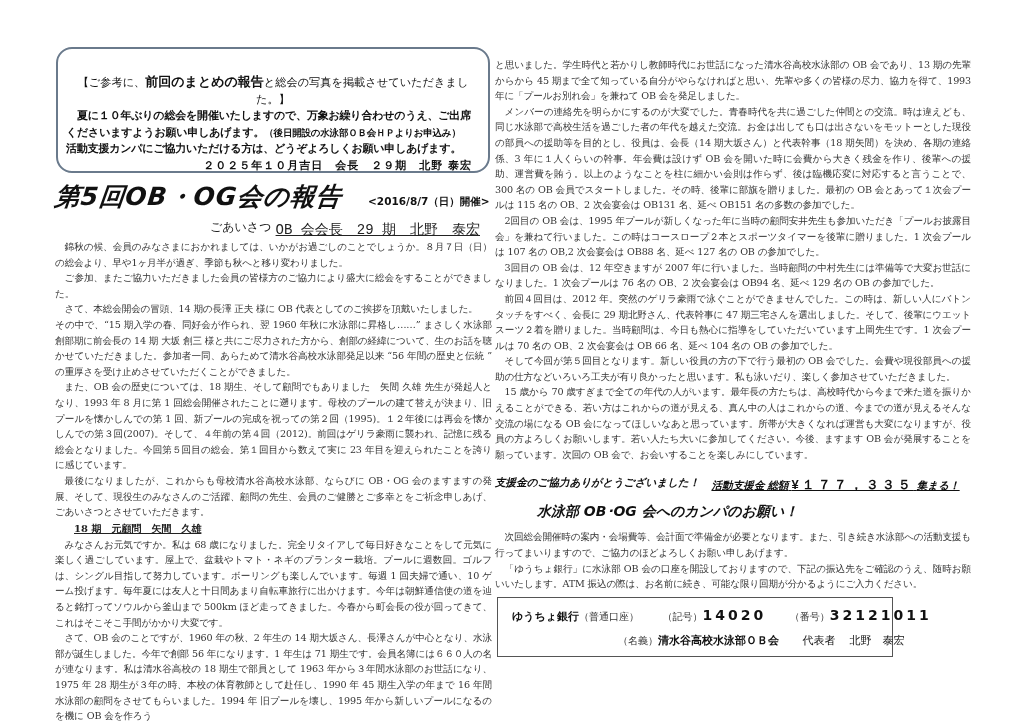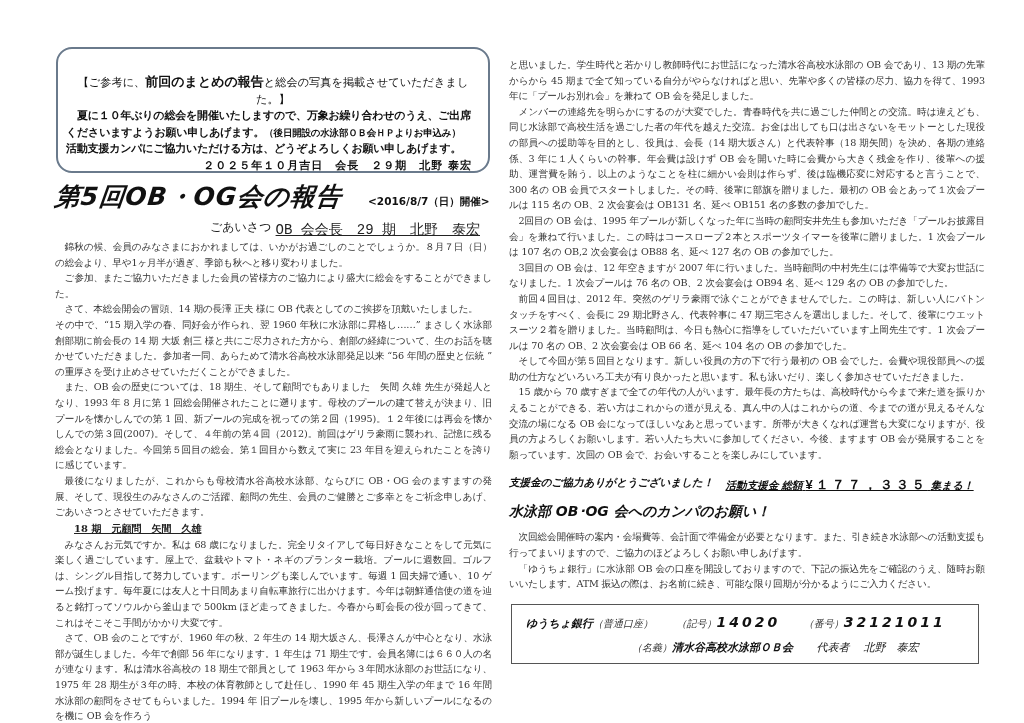--- a/index.html
+++ b/index.html
@@ -15,21 +15,21 @@
   }
   .notice-box .hd { text-align: center; font-size: 11.2px; }
   .notice-box .hd .em { font-size: 13px; font-weight: 900; }
   .notice-box .hd .lt { font-weight: normal; }
   .notice-box p { white-space: nowrap; letter-spacing: -0.2px; }
   .notice-box .ind { padding-left: 11px; }
   .notice-box .small { font-size: 9.5px; }
   .notice-box .sig { text-align: right; padding-right: 8px; letter-spacing: 1px; }
 
   .col-left { position: absolute; left: 55px; top: 180px; width: 437px; }
-  .col-right { position: absolute; left: 509px; top: 57px; width: 476px; }
+  .col-right { position: absolute; left: 495px; top: 57px; width: 476px; }
 
   .report-title { display: flex; align-items: baseline; }
   .report-title .big {
     font-family: "DejaVu Sans", "Liberation Sans", sans-serif; font-weight: 900; font-style: italic;
     font-size: 25px; letter-spacing: 1px; transform: skewX(-6deg); color: #111;
   }
   .report-title .date {
     font-family: "DejaVu Sans", "Liberation Sans", sans-serif; font-weight: bold;
     font-size: 10.5px; margin-left: 26px; color: #111;
   }
@@ -44,26 +44,26 @@
 
   .thanks-row {
     margin-top: 14px; display: flex; align-items: flex-start;
     font-family: Liberation Sans, sans-serif; font-weight: bold; font-size: 10.6px; color: #111;
   }
   .thanks-row .t1 { font-style: italic; }
   .thanks-row .t2 { margin-left: 12px; text-decoration: underline; font-style: italic; }
   .thanks-row .amt { font-size: 13px; letter-spacing: 3px; font-style: normal; }
   .kanpa-title {
     margin-top: 9px; font-family: "DejaVu Sans", "Liberation Sans", sans-serif; font-weight: 900;
-    font-size: 14px; font-style: italic; color: #111;
+    font-size: 14px; font-style: italic; color: #111; margin-left: 42px;
   }
   .bank-box {
-    margin-top: 12px; margin-left: 2px; width: 468px; height: 60px;
+    margin-top: 5px; margin-left: 2px; width: 396px; height: 60px;
     border: 1.2px solid #555; position: relative;
-    font-family: "DejaVu Sans", "Liberation Sans", sans-serif; color: #111; font-style: italic;
+    font-family: "DejaVu Sans", "Liberation Sans", sans-serif; color: #111;
   }
   .bank-box .r1 { position: absolute; left: 14px; top: 9px; font-size: 11px; white-space: nowrap; }
   .bank-box .r2 { position: absolute; left: 120px; top: 35px; font-size: 11px; white-space: nowrap; }
   .bank-box .b { font-weight: bold; }
   .bank-box .n { font-weight: normal; font-family: "DejaVu Serif", serif; font-size: 10px; color: #333; }
   .bank-box .num { font-weight: bold; font-size: 14px; letter-spacing: 3px; }
   .gap { display: inline-block; width: 20px; }
   .gap2 { display: inline-block; width: 14px; }
 </style>
 </head>

